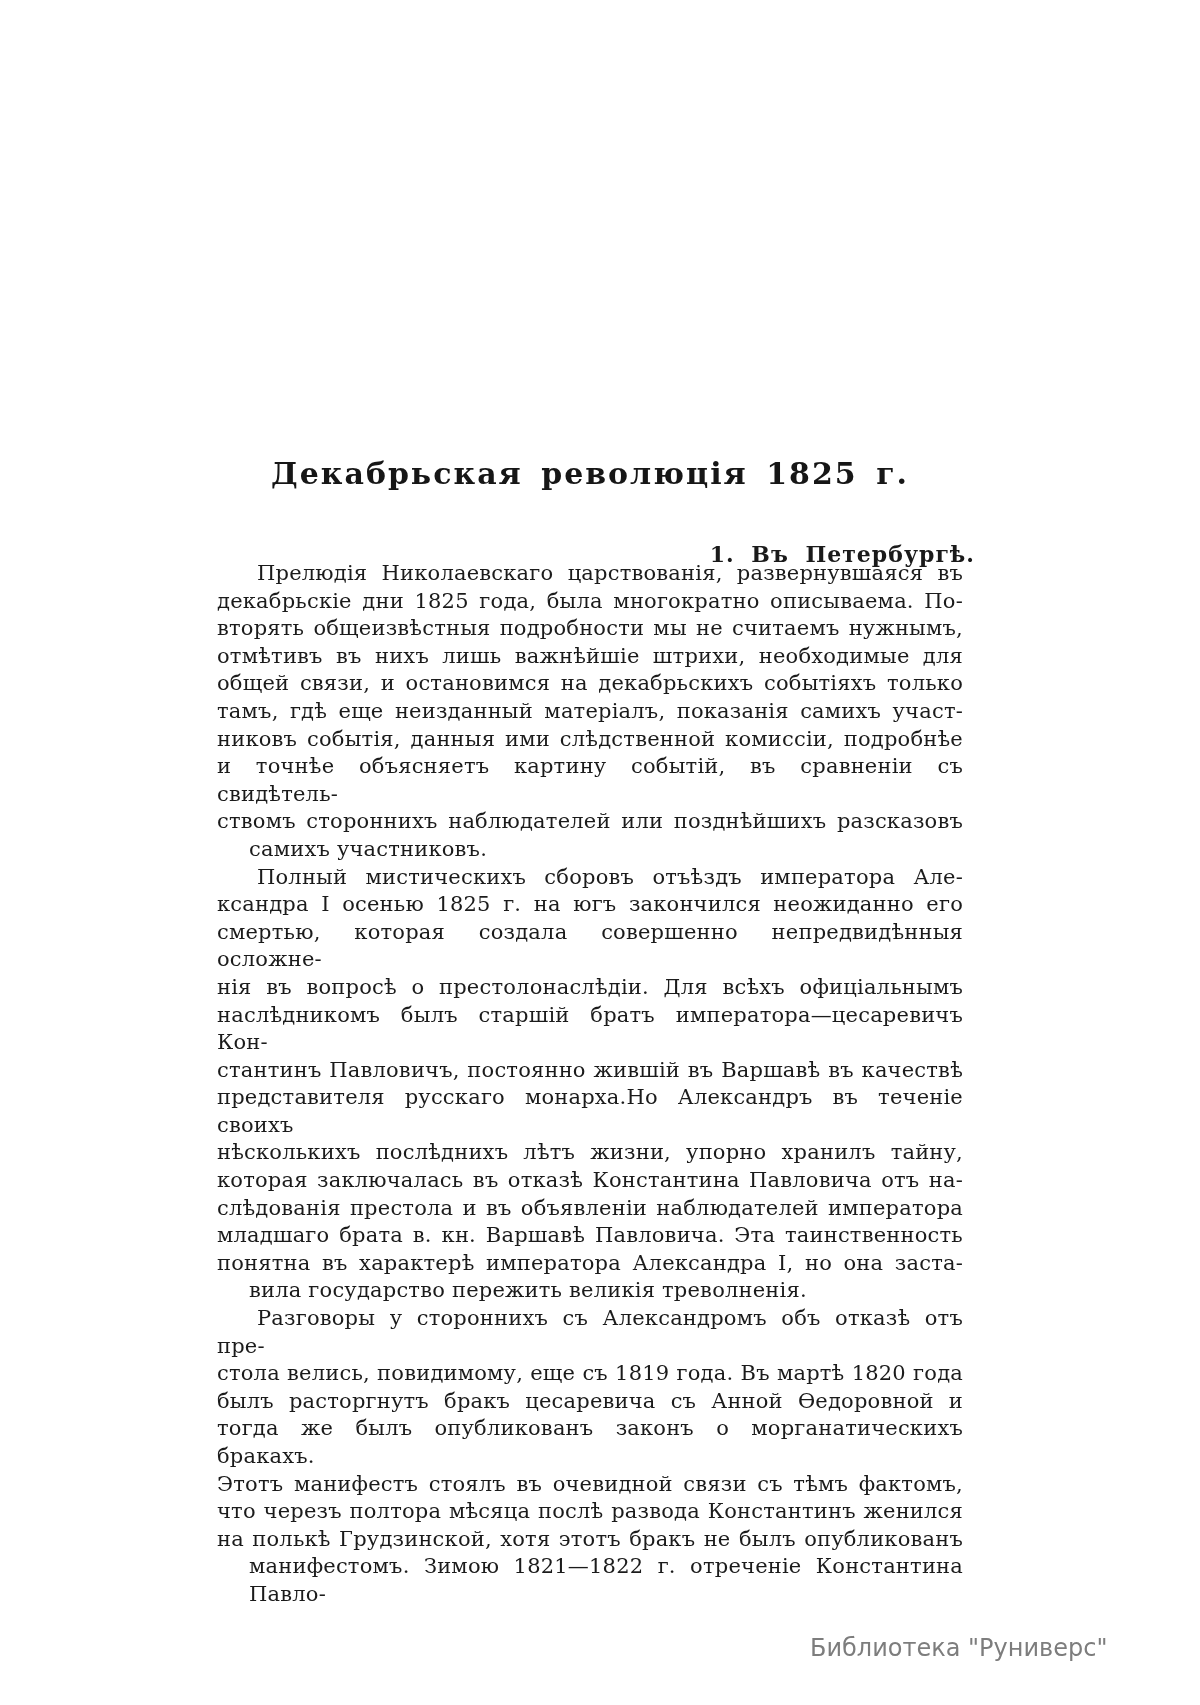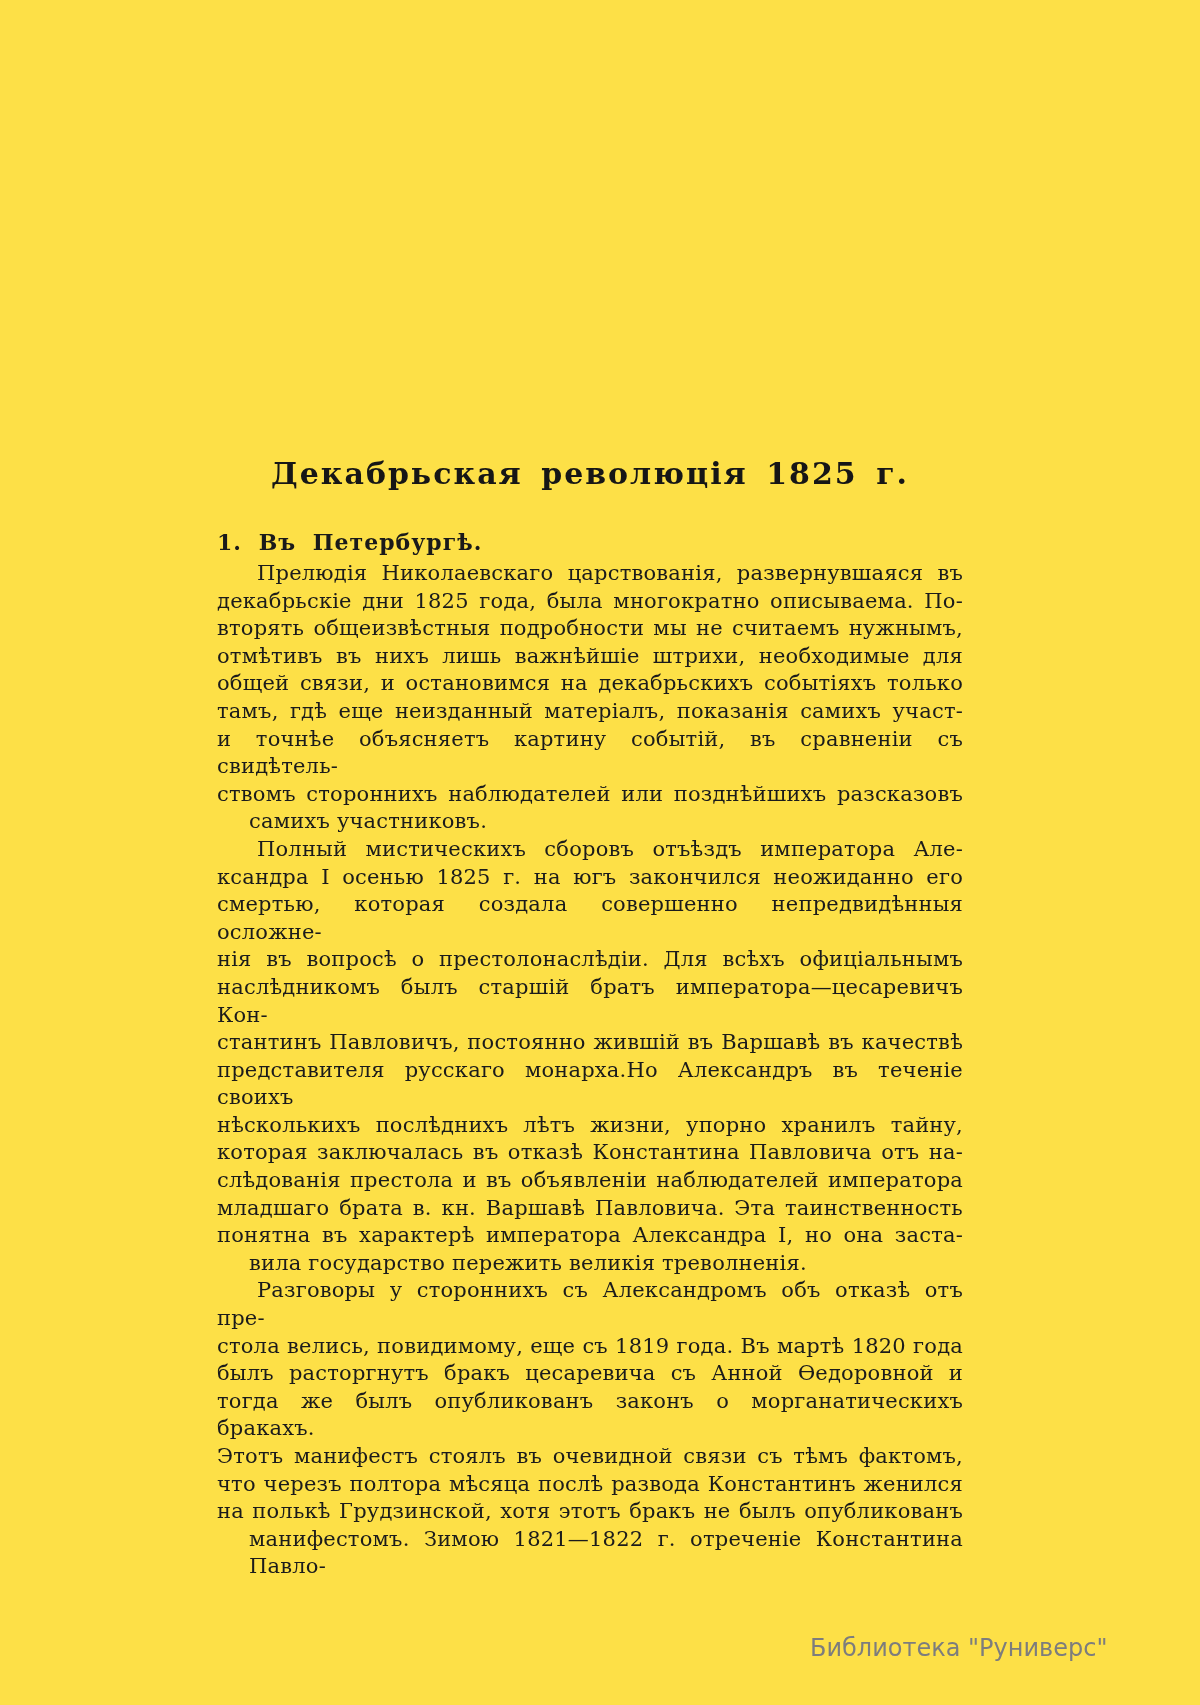--- a/index.html
+++ b/index.html
@@ -5,21 +5,21 @@
   html, body {
     margin: 0;
     padding: 0;
     background: #e8e8e8;
   }
   .sheet {
     position: relative;
     width: 1200px;
     height: 1705px;
     margin: 0 auto;
-    background: #fde047;
+    background: #ffffff;
     overflow: hidden;
     color: #1b1b1b;
     font-family: "DejaVu Serif", "Liberation Serif", serif;
   }
   .page-title {
     position: absolute;
     top: 456px;
     left: 217px;
     width: 746px;
     margin: 0;
@@ -28,22 +28,22 @@
     font-weight: 700;
     letter-spacing: 2px;
     word-spacing: 6px;
     color: #161616;
   }
   .section-heading {
     position: absolute;
     top: 529px;
     left: 217px;
     width: 746px;
-    margin: 0;
-    text-align: left;
+    margin: 12px;
+    text-align: right;
     font-size: 22px;
     font-weight: 700;
     letter-spacing: 1px;
     word-spacing: 8px;
     color: #1a1a1a;
   }
   .text-block {
     position: absolute;
     top: 560px;
     left: 217px;
@@ -85,20 +85,21 @@
   <h2 class="section-heading">1.  Въ Петербургѣ.</h2>
 
   <div class="text-block" id="paragraphs">
       <div class="paragraph">
         <div class="line para-first">Прелюдія Николаевскаго царствованія, развернувшаяся въ</div>
         <div class="line">декабрьскіе дни 1825 года, была многократно описываема. По-</div>
         <div class="line">вторять общеизвѣстныя подробности мы не считаемъ нужнымъ,</div>
         <div class="line">отмѣтивъ въ нихъ лишь важнѣйшіе штрихи, необходимые для</div>
         <div class="line">общей связи, и остановимся на декабрьскихъ событіяхъ только</div>
         <div class="line">тамъ, гдѣ еще неизданный матеріалъ, показанія самихъ участ-</div>
+        <div class="line">никовъ событія, данныя ими слѣдственной комиссіи, подробнѣе</div>
         <div class="line">и точнѣе объясняетъ картину событій, въ сравненіи съ свидѣтель-</div>
         <div class="line">ствомъ стороннихъ наблюдателей или позднѣйшихъ разсказовъ</div>
         <div class="line para-last">самихъ участниковъ.</div>
       </div>
       <div class="paragraph">
         <div class="line para-first">Полный мистическихъ сборовъ отъѣздъ императора Але-</div>
         <div class="line">ксандра I осенью 1825 г. на югъ закончился неожиданно его</div>
         <div class="line">смертью, которая создала совершенно непредвидѣнныя осложне-</div>
         <div class="line">нія въ вопросѣ о престолонаслѣдіи. Для всѣхъ офиціальнымъ</div>
         <div class="line">наслѣдникомъ былъ старшій братъ императора—цесаревичъ Кон-</div>

